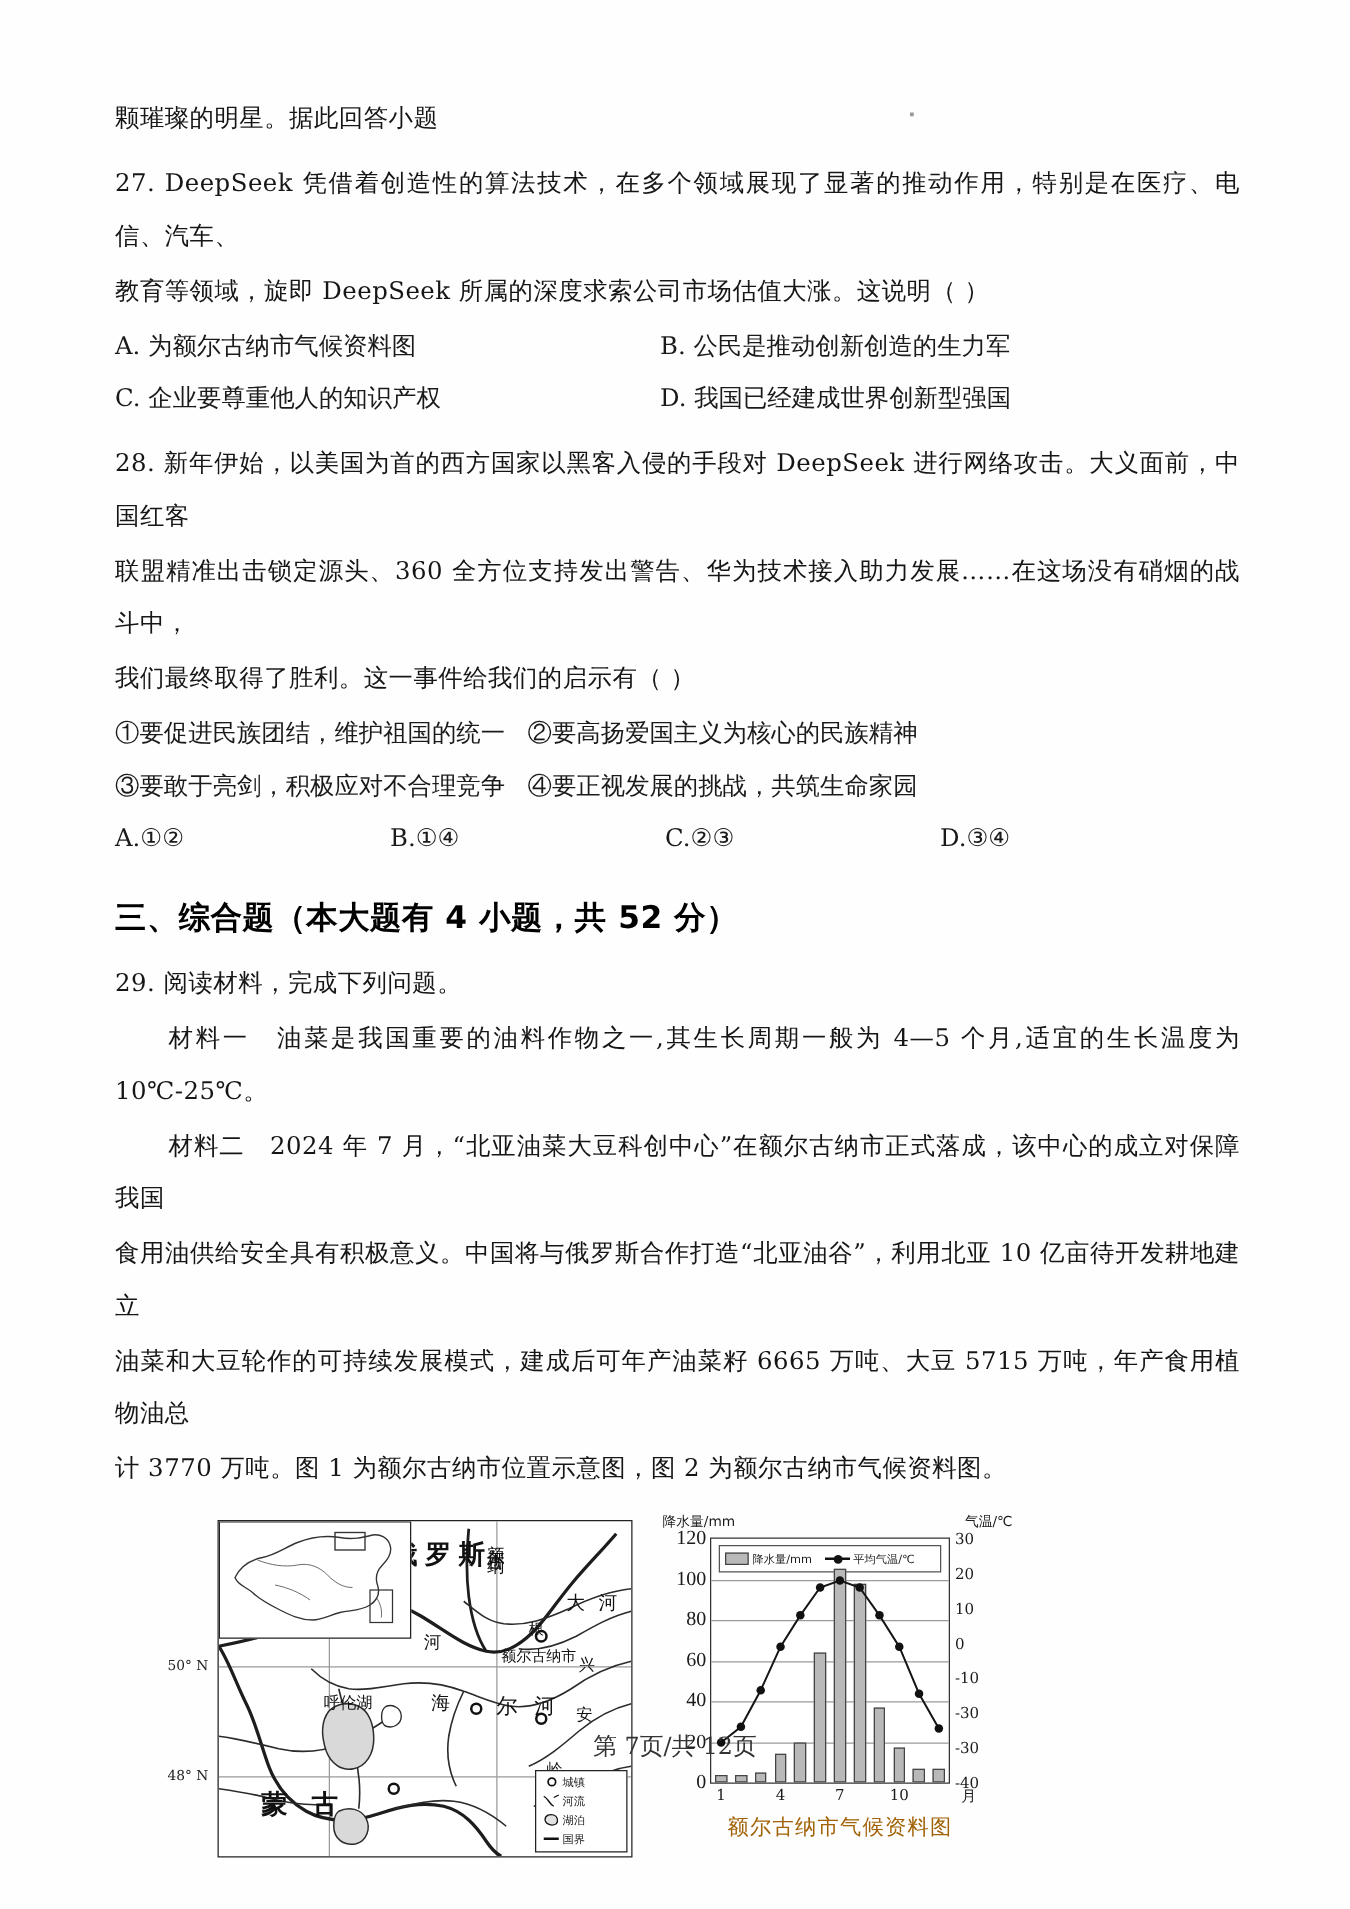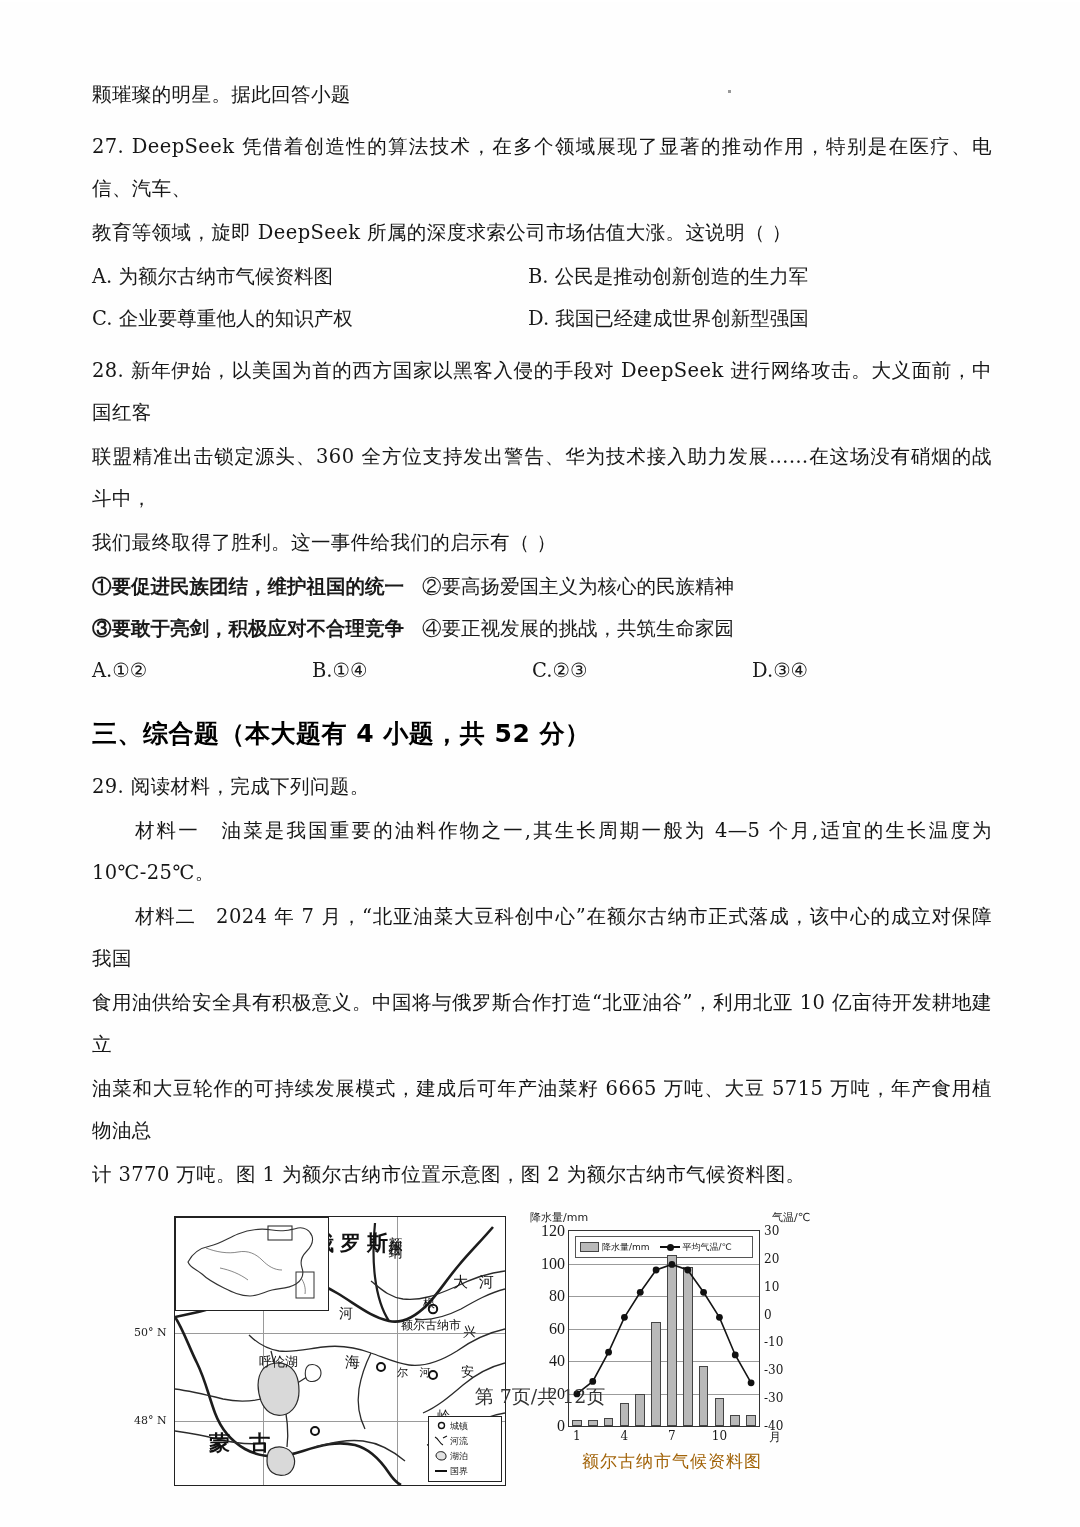--- a/index.html
+++ b/index.html
@@ -40,21 +40,21 @@
     display: flex;
     font-size: 19.5px;
     line-height: 42px;
     margin: 0;
   }
   .opt-a { width: 436px; }
   .opt-b { width: 436px; }
   .opt4 { display: flex; font-size: 19.5px; line-height: 42px; }
   .opt4 > span { width: 220px; }
   .sub-row { display: flex; font-size: 19.5px; line-height: 42px; }
-  .sub-row > span:first-child { width: 330px; font-weight: bold; }
+  .sub-row > span:first-child { width: 330px; }
   .section-title {
     font-family: "DejaVu Sans", "Liberation Sans", sans-serif;
     font-weight: bold;
     font-size: 25px;
     line-height: 56px;
     margin: 14px 0 4px 0;
     letter-spacing: 0.5px;
     color: #000;
   }
 
@@ -357,21 +357,21 @@
 
           <div class="map-label big" style="left:138px; top:12px;">俄罗斯</div>
           <div class="map-label big" style="left:34px; top:212px;">蒙 古</div>
           <div class="map-label vert" style="left:212px; top:8px; font-size:14px;">额尔古纳</div>
           <div class="map-label" style="left:164px; top:88px; font-size:14px;">河</div>
           <div class="map-label" style="left:278px; top:56px; font-size:15px; letter-spacing:3px;">大 河</div>
           <div class="map-label" style="left:248px; top:78px; font-size:12px;">根</div>
           <div class="map-label" style="left:226px; top:100px; font-size:12px;">额尔古纳市</div>
           <div class="map-label" style="left:84px; top:136px; font-size:13px;">呼伦湖</div>
           <div class="map-label" style="left:170px; top:136px; font-size:15px;">海</div>
-          <div class="map-label" style="left:222px; top:148px; font-size:11px; letter-spacing:4px;">尔 河</div>
+          <div class="map-label" style="left:222px; top:136px; font-size:17px; letter-spacing:4px;">尔 河</div>
           <div class="map-label" style="left:288px; top:106px; font-size:13px;">兴</div>
           <div class="map-label" style="left:286px; top:146px; font-size:13px;">安</div>
           <div class="map-label" style="left:262px; top:190px; font-size:13px;">岭</div>
 
           <div class="inset">
             <svg width="150" height="90" style="position:absolute;left:0;top:0;">
               <path d="M 12,44 C 16,36 24,30 34,28 C 44,26 52,20 62,16 C 72,12 84,10 96,12
                        C 106,14 114,12 122,10 C 128,9 134,12 136,18 C 138,24 134,30 130,34
                        C 126,38 124,44 126,50 C 128,56 126,62 120,66 C 112,71 104,70 96,72
                        C 88,74 82,78 74,78 C 64,78 56,74 48,70 C 40,66 32,62 26,56

